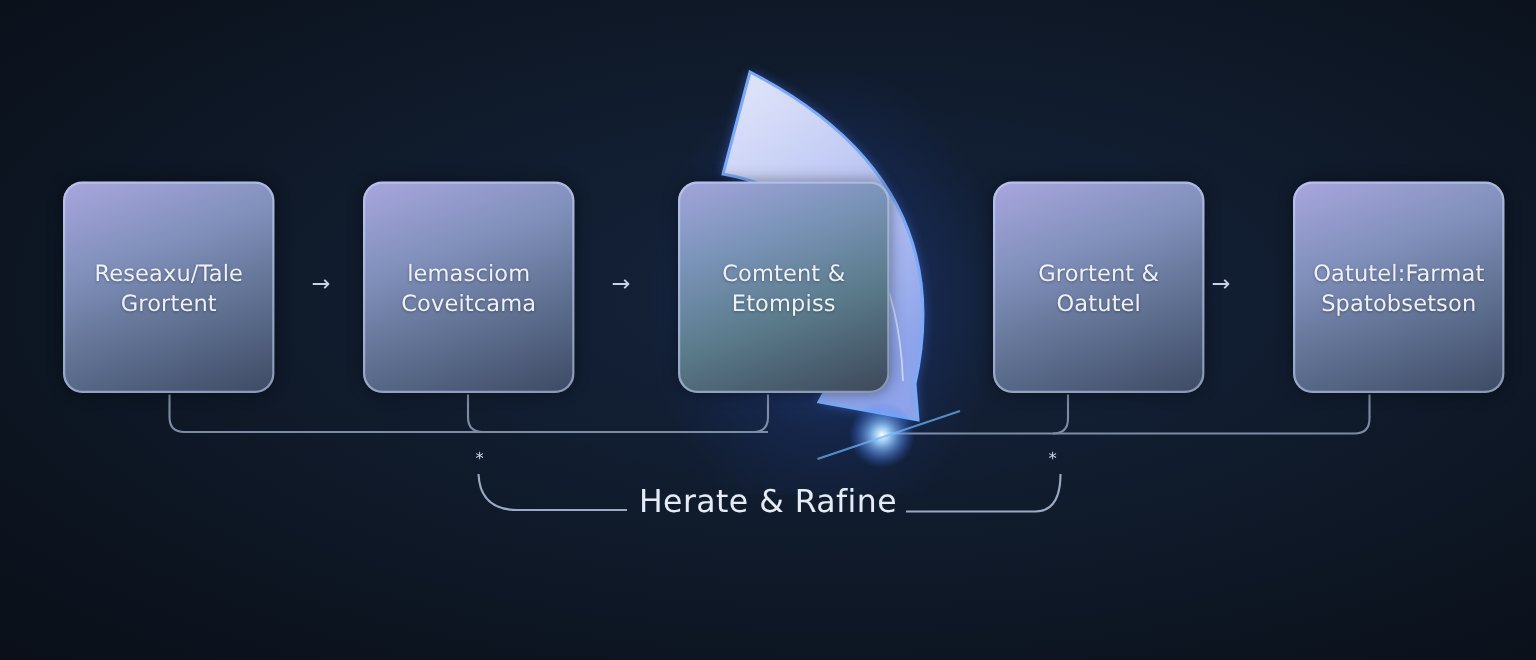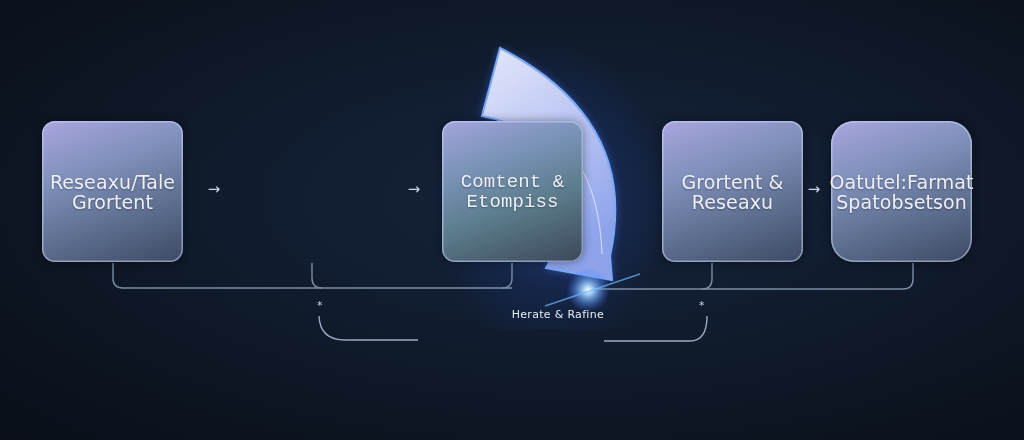--- a/index.html
+++ b/index.html
@@ -17,30 +17,30 @@
   svg.overlay { position: absolute; left: 0; top: 0; }
   .box {
     position: absolute; top: 121px; width: 141px; height: 141px;
     border-radius: 13px;
     background: linear-gradient(160deg, #a9a6de 0%, #7f8fba 35%, #5f7091 65%, #3e4a64 100%);
     box-shadow: inset 0 0 0 1.5px rgba(200,215,245,0.55), 0 0 10px rgba(0,0,0,0.4);
     display: flex; align-items: center; justify-content: center; text-align: center;
   }
   .box.teal { background: linear-gradient(160deg, #a3a5dc 0%, #7a93b8 30%, #5b7c8c 60%, #3c4759 100%); }
   .box .label {
-    color: #eef1f8; font-size: 19px; line-height: 20px; letter-spacing: 0.1px;
+    color: #eef1f8; font-size: 15px; line-height: 20px; letter-spacing: 0.1px;
     text-shadow: 0 1px 2px rgba(0,0,0,0.35);
   }
   .arrow {
     position: absolute; top: 180px; width: 22px; height: 18px;
     color: #c9d3e6; font-size: 15px; line-height: 18px; text-align: center;
   }
   .loop-label {
-    position: absolute; left: 420px; top: 308px; width: 184px; text-align: right;
-    color: #e6ecf6; font-size: 11px; letter-spacing: 0.3px;
+    position: absolute; left: 420px; top: 322px; width: 184px; text-align: center;
+    color: #e6ecf6; font-size: 21px; letter-spacing: 0.3px;
   }
   .star {
     position: absolute; color: #cdd6e6; font-size: 11px; line-height: 11px;
   }
 </style>
 </head>
 <body>
 
 <div class="stage">
   <div class="glow"></div>
@@ -86,33 +86,39 @@
       <line x1="545" y1="306" x2="640" y2="274" stroke="#6fb8ff" stroke-width="1.5" opacity="0.7"></line>
     </g>
   </svg>
 
   <div class="box" style="left:42px;">
     <div class="label">
       <div>Reseaxu/Tale</div>
       <div>Grortent</div>
     </div>
   </div>
-  <div class="box teal" style="left:442px;font-family:Liberation Mono, monospace;">
+  <div class="box" style="left:242px;">
+    <div class="label">
+      <div>lemasciom</div>
+      <div>Coveitcama</div>
+    </div>
+  </div>
+  <div class="box teal" style="left:452px;">
     <div class="label">
       <div>Comtent &amp;</div>
       <div>Etompiss</div>
     </div>
   </div>
   <div class="box" style="left:662px;">
     <div class="label">
       <div>Grortent &amp;</div>
-      <div>Reseaxu</div>
+      <div>Oatutel</div>
     </div>
   </div>
-  <div class="box" style="left:831px;border-radius:23px;">
+  <div class="box" style="left:862px;">
     <div class="label">
       <div>Oatutel:Farmat</div>
       <div>Spatobsetson</div>
     </div>
   </div>
 
   <div class="arrow" style="left:203px;">→</div>
   <div class="arrow" style="left:403px;">→</div>
   <div class="arrow" style="left:803px;">→</div>
 

